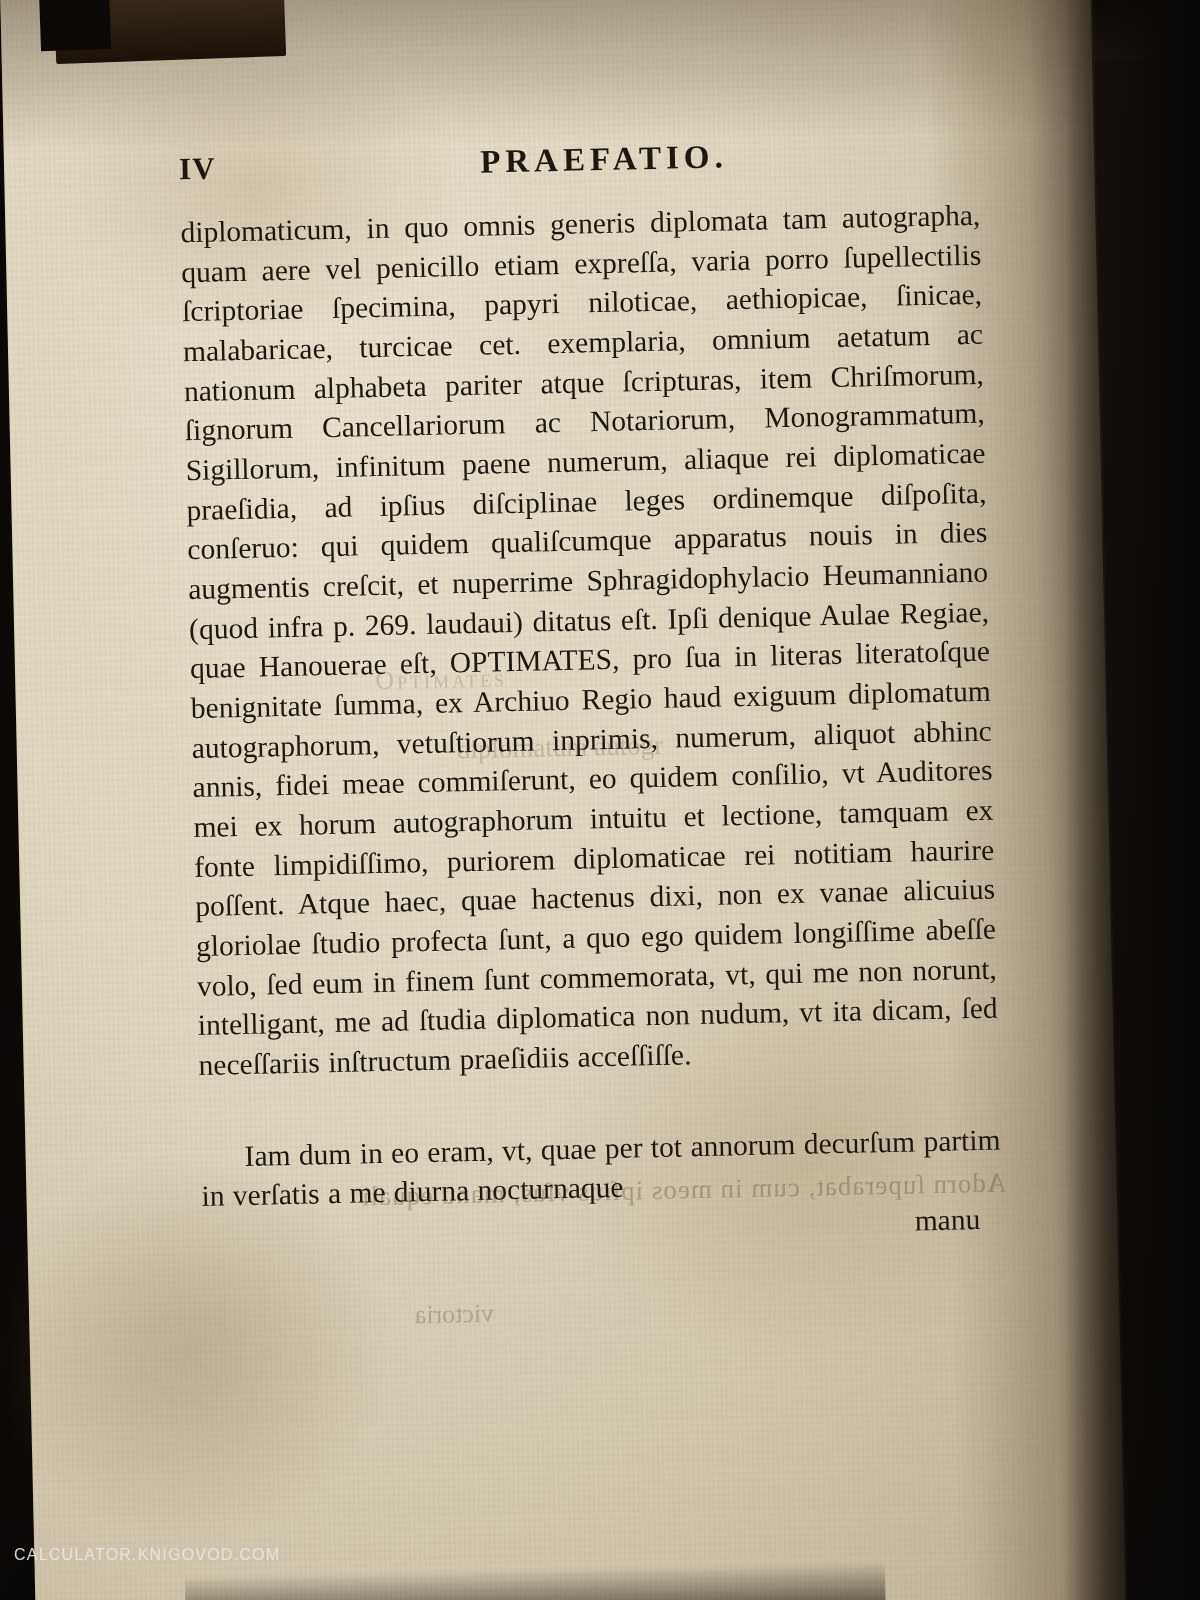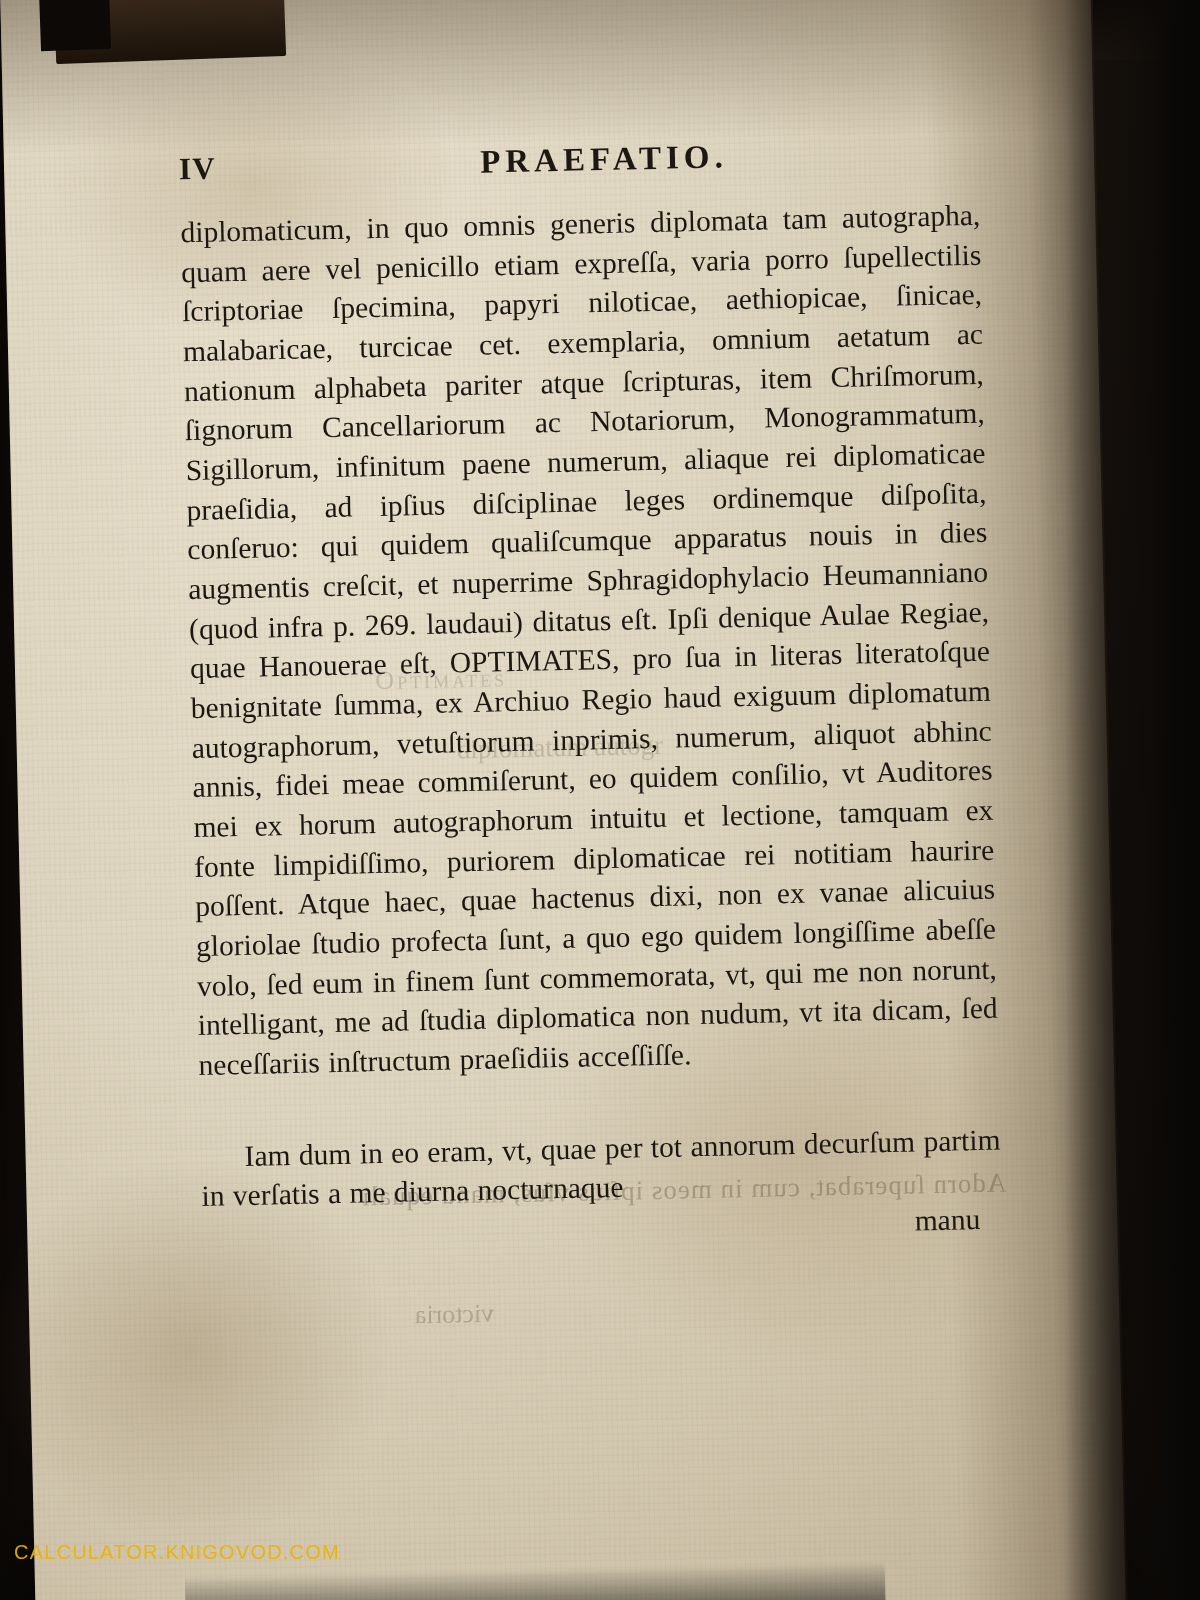--- a/index.html
+++ b/index.html
@@ -210,23 +210,23 @@
     background: linear-gradient(0deg, rgba(10,8,6,0.85) 0%, rgba(10,8,6,0) 100%);
     pointer-events: none;
   }
 
   
   .watermark {
     position: absolute;
     left: 14px;
     bottom: 36px;
     font-family: "Liberation Sans", sans-serif;
-    font-size: 20px;
+    font-size: 16px;
     letter-spacing: 1.2px;
-    color: #eab308;
+    color: #e5e5e5;
     opacity: .92;
   }
 </style>
 </head>
 <body>
 
 <div class="page">
 
   <div class="backdrop"></div>
   <div class="backdrop-top-dark"></div>

